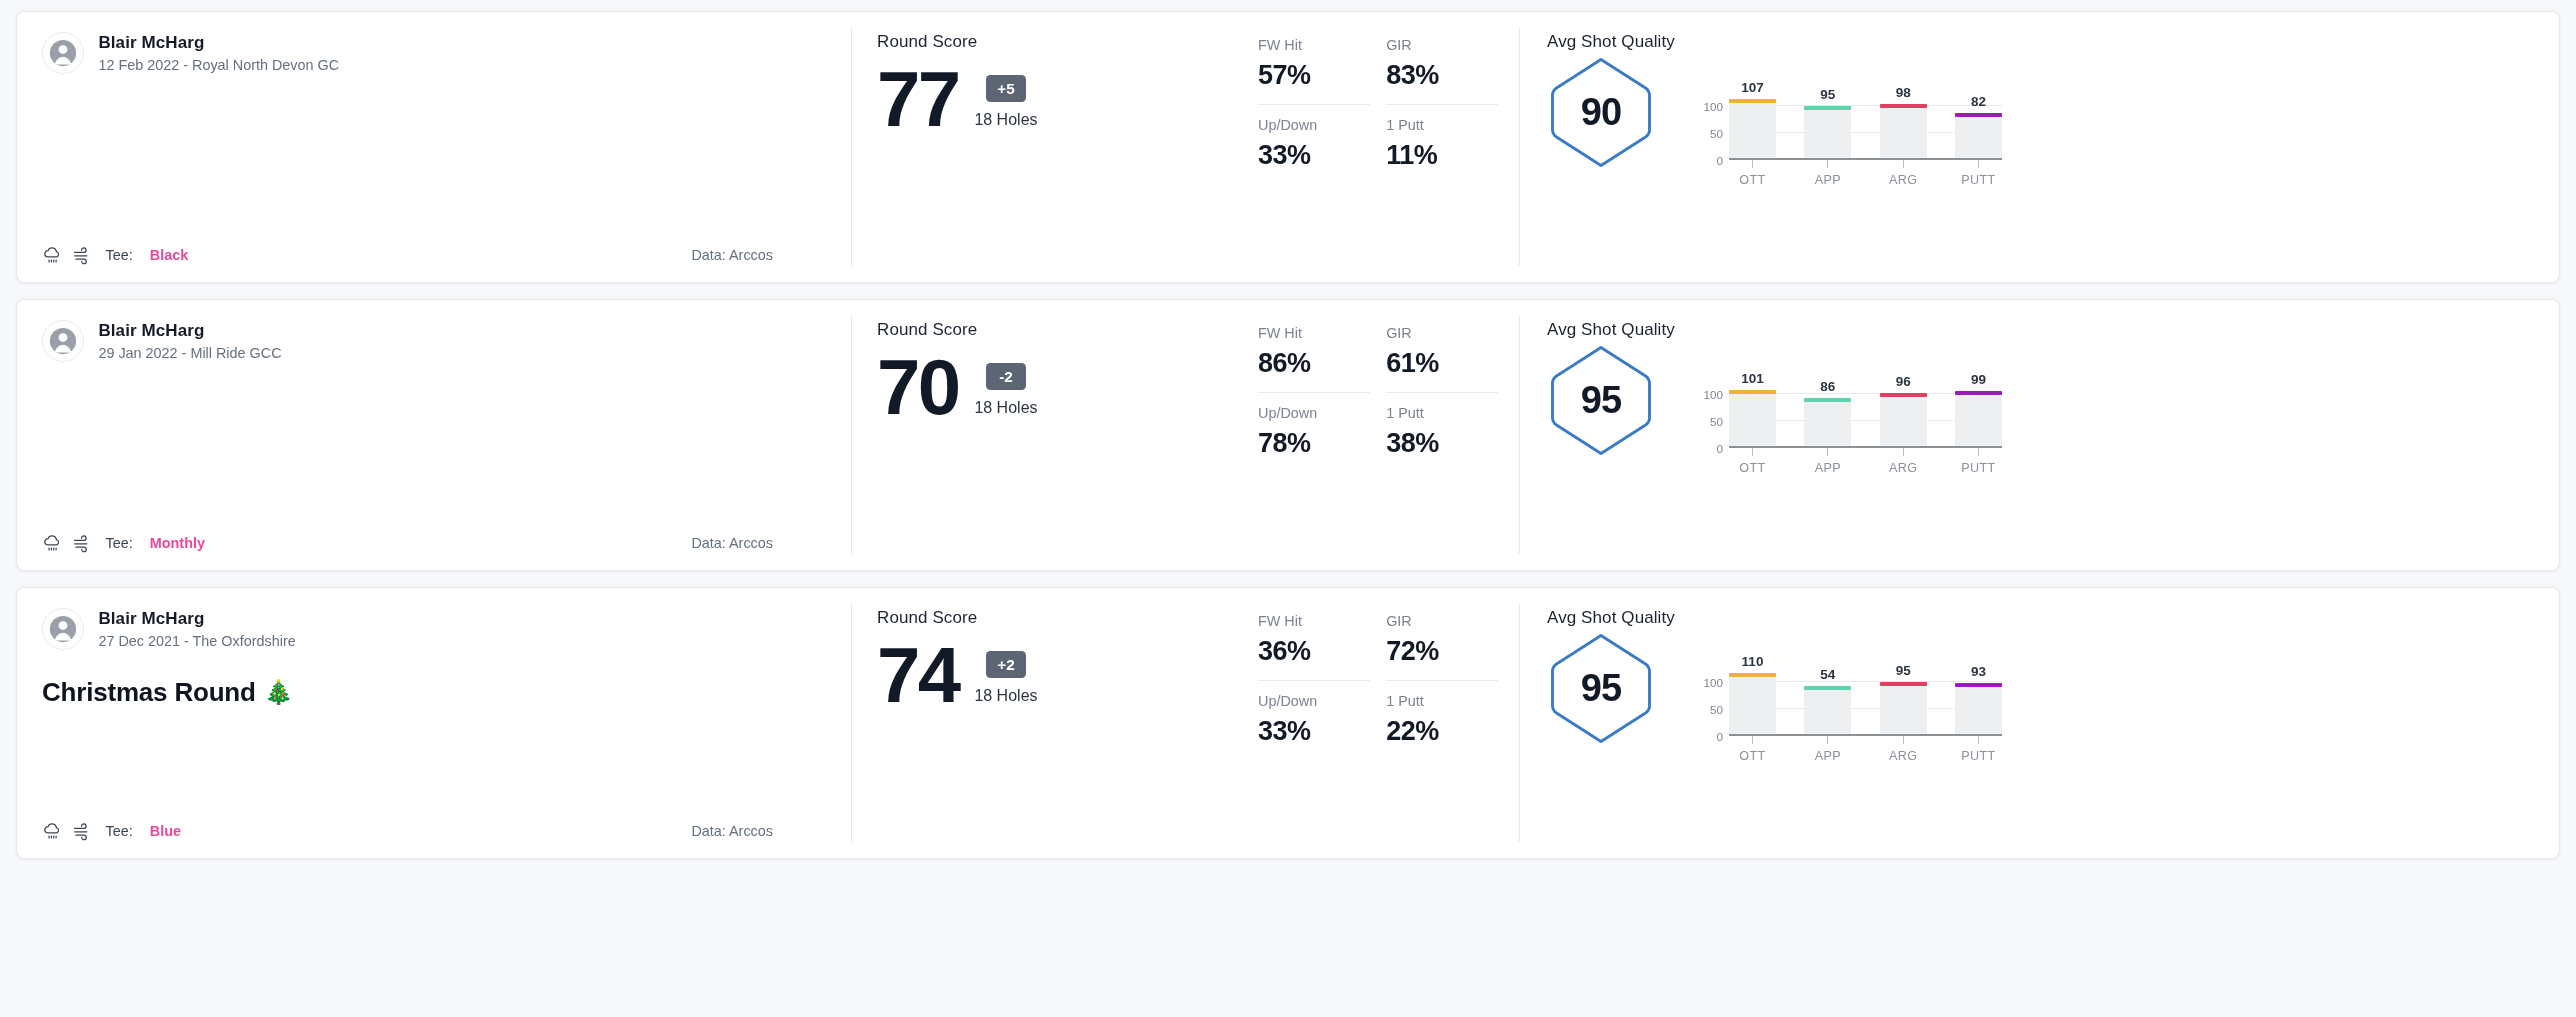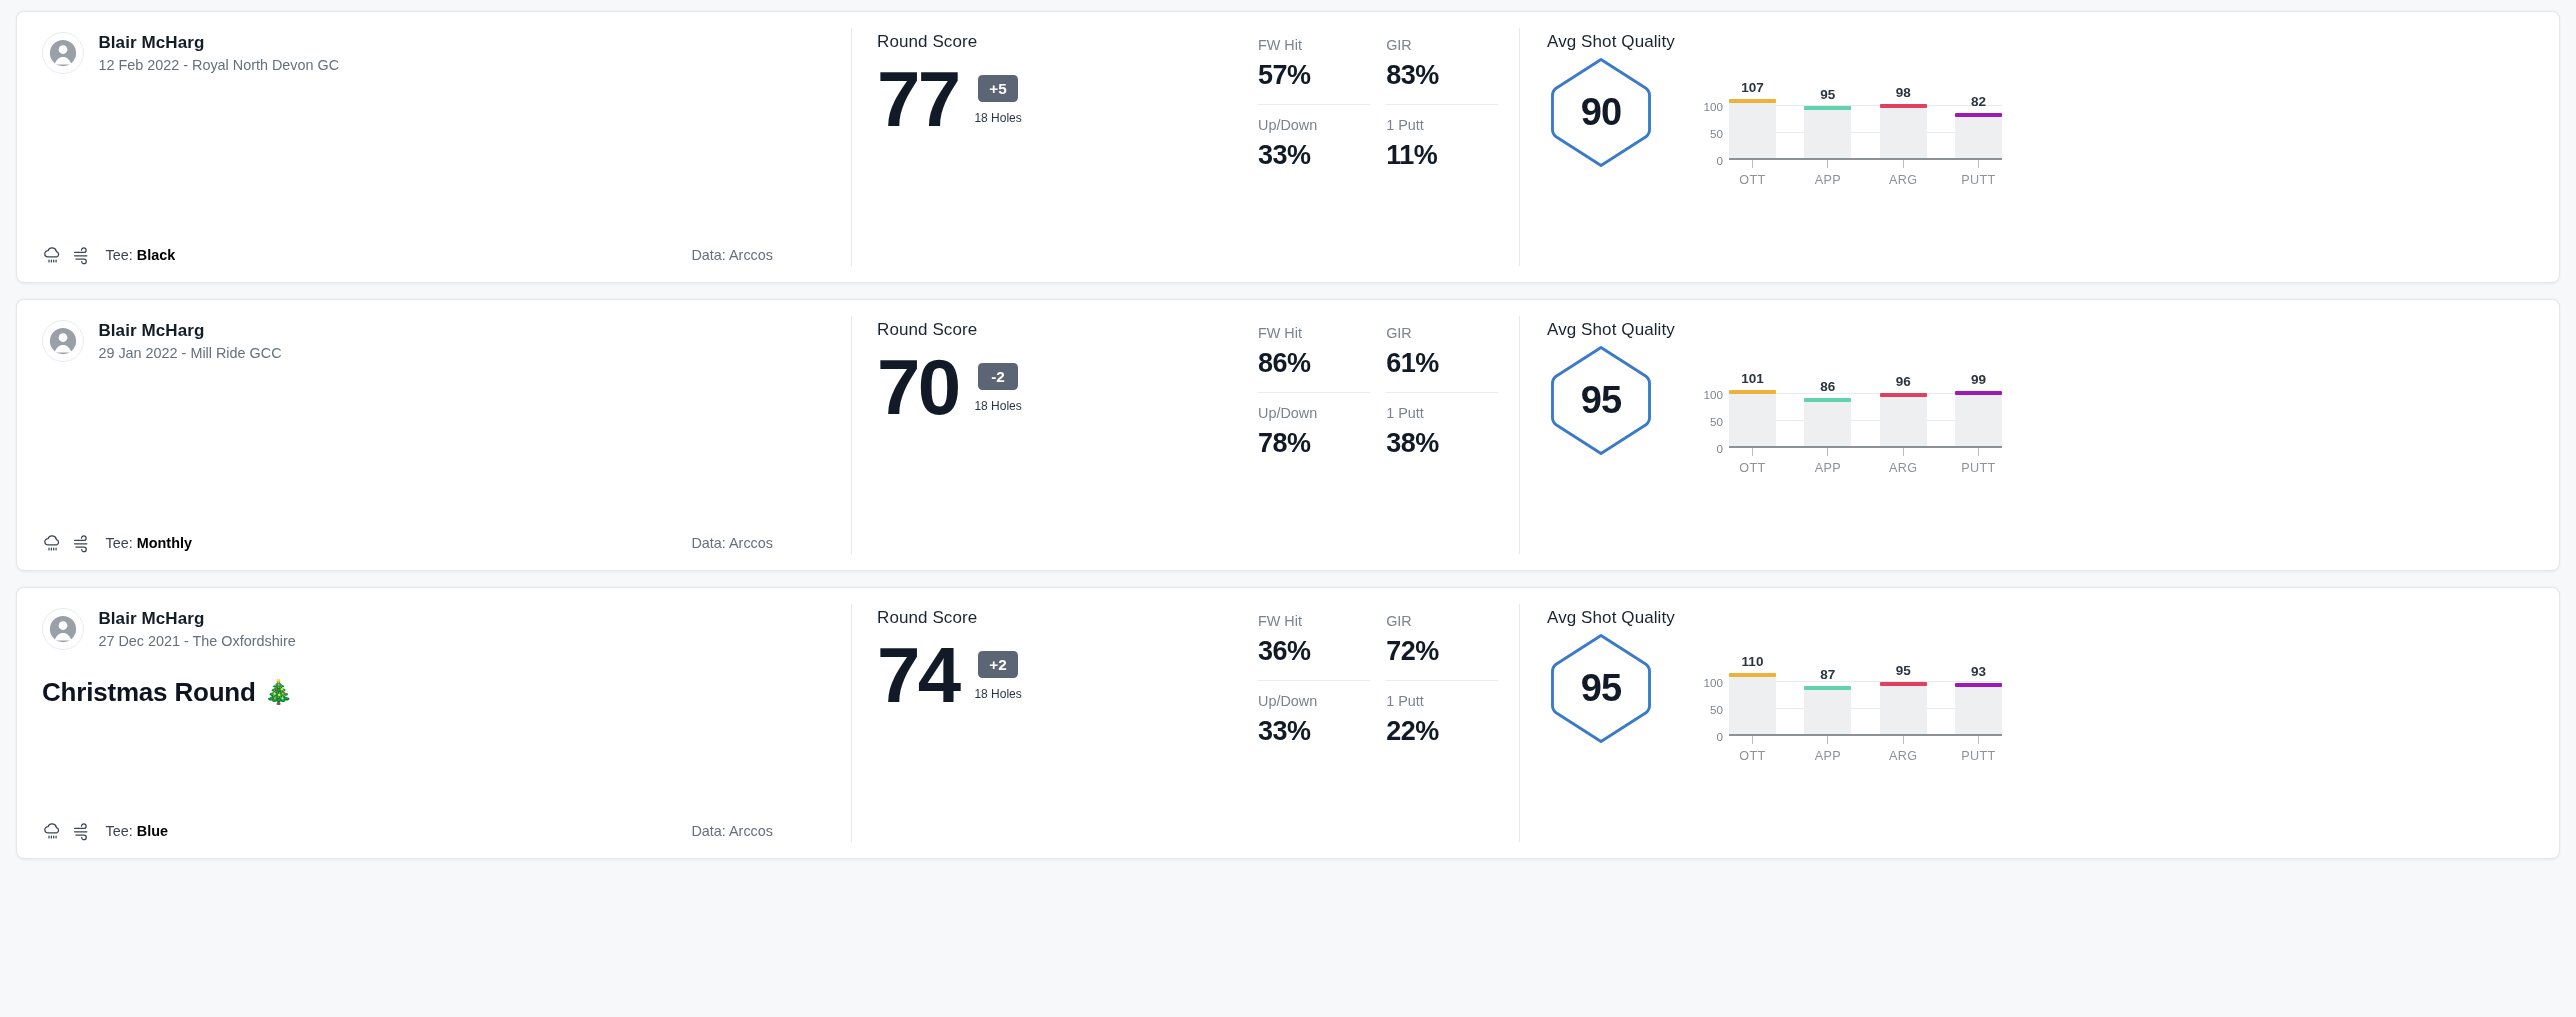--- a/index.html
+++ b/index.html
@@ -80,21 +80,21 @@
   .meta-footer {
     margin-top: auto;
     display: flex;
     align-items: center;
     justify-content: space-between;
     padding-right: 54px;
   }
   .tee-block { display: flex; align-items: center; gap: 9px; }
   .wx-icon { display: block; color: #3c4552; }
   .tee-label { font-size: 14.4px; color: #3c4552; margin-left: 3.6px; }
-  .tee-label b { font-weight: 700; color: #000000; }
+  .tee-label b { font-weight: 700; color: #ec4899; margin-left: 13px; }
   .data-src { font-size: 14.4px; color: #65707d; }
 
   
   .score-col {
     flex: 0 0 406px;
     width: 406px;
     padding: 20px 0 16px 25px;
     display: flex;
     flex-direction: column;
   }
@@ -121,21 +121,21 @@
   .par-badge {
     background: #5b6573;
     color: #ffffff;
     border-radius: 4.5px;
     font-size: 15.3px;
     font-weight: 700;
     padding: 4.5px 10.8px;
     min-width: 40px;
     text-align: center;
   }
-  .holes-label { font-size: 12px; color: #2b3542; }
+  .holes-label { font-size: 16px; color: #2b3542; }
 
   
   .stats-col {
     flex: 0 0 262px;
     width: 262px;
     padding: 25px 21.7px 16px 0;
     display: grid;
     grid-template-columns: 1fr 1fr;
     grid-template-rows: auto auto;
     column-gap: 16px;
@@ -620,21 +620,21 @@
             <div class="bars">
                 <div class="bar-slot">
                   <div class="bar" style="height: 60px; background: rgb(238, 239, 240);">
                     <div class="bar-cap" style="background: rgb(239, 177, 58);"></div>
                     <div class="bar-val">110</div>
                   </div>
                 </div>
                 <div class="bar-slot">
                   <div class="bar" style="height: 47px; background: rgb(238, 239, 240);">
                     <div class="bar-cap" style="background: rgb(95, 211, 174);"></div>
-                    <div class="bar-val">87</div>
+                    <div class="bar-val">54</div>
                   </div>
                 </div>
                 <div class="bar-slot">
                   <div class="bar" style="height: 51px; background: rgb(238, 239, 240);">
                     <div class="bar-cap" style="background: rgb(226, 62, 98);"></div>
                     <div class="bar-val">95</div>
                   </div>
                 </div>
                 <div class="bar-slot">
                   <div class="bar" style="height: 50px; background: rgb(238, 239, 240);">

